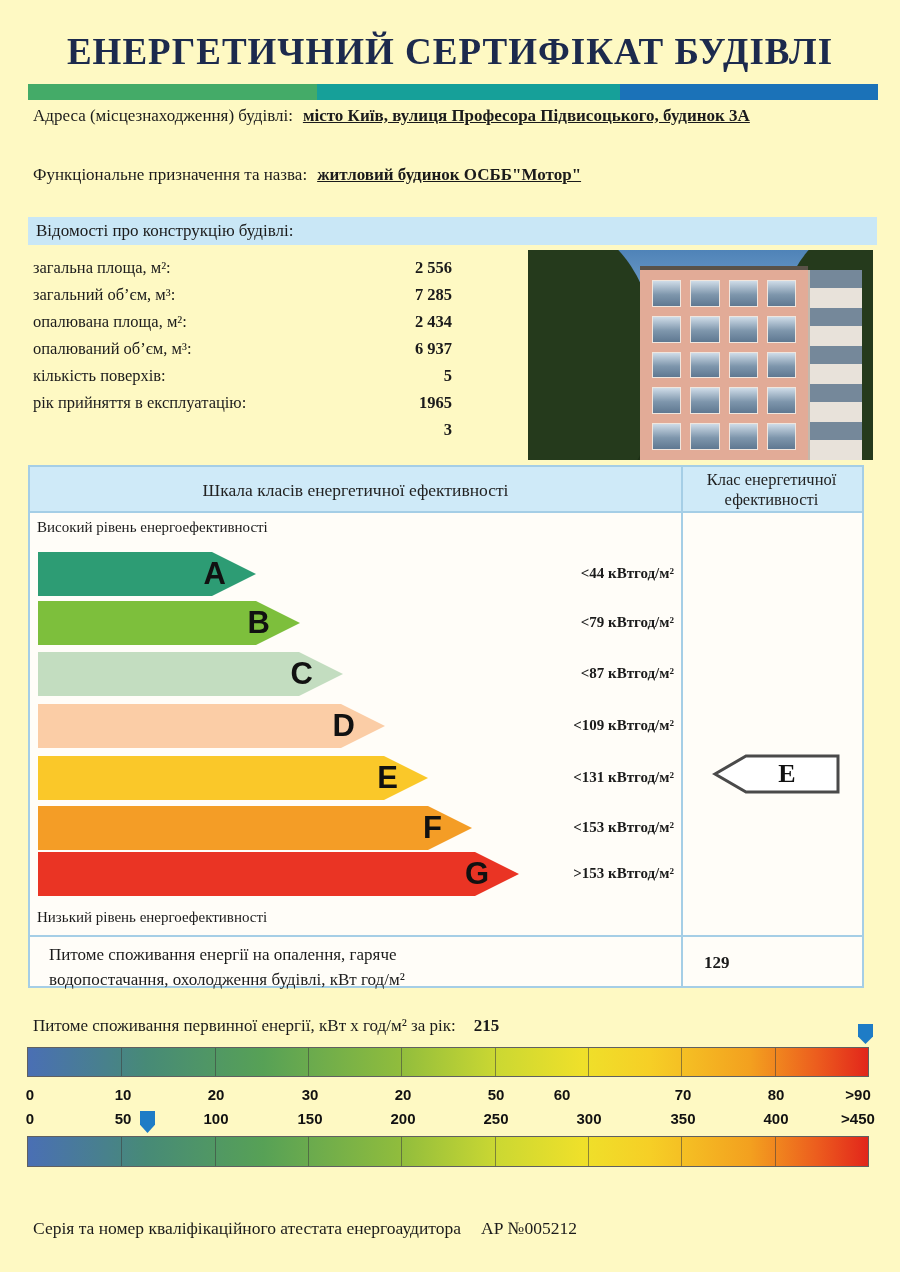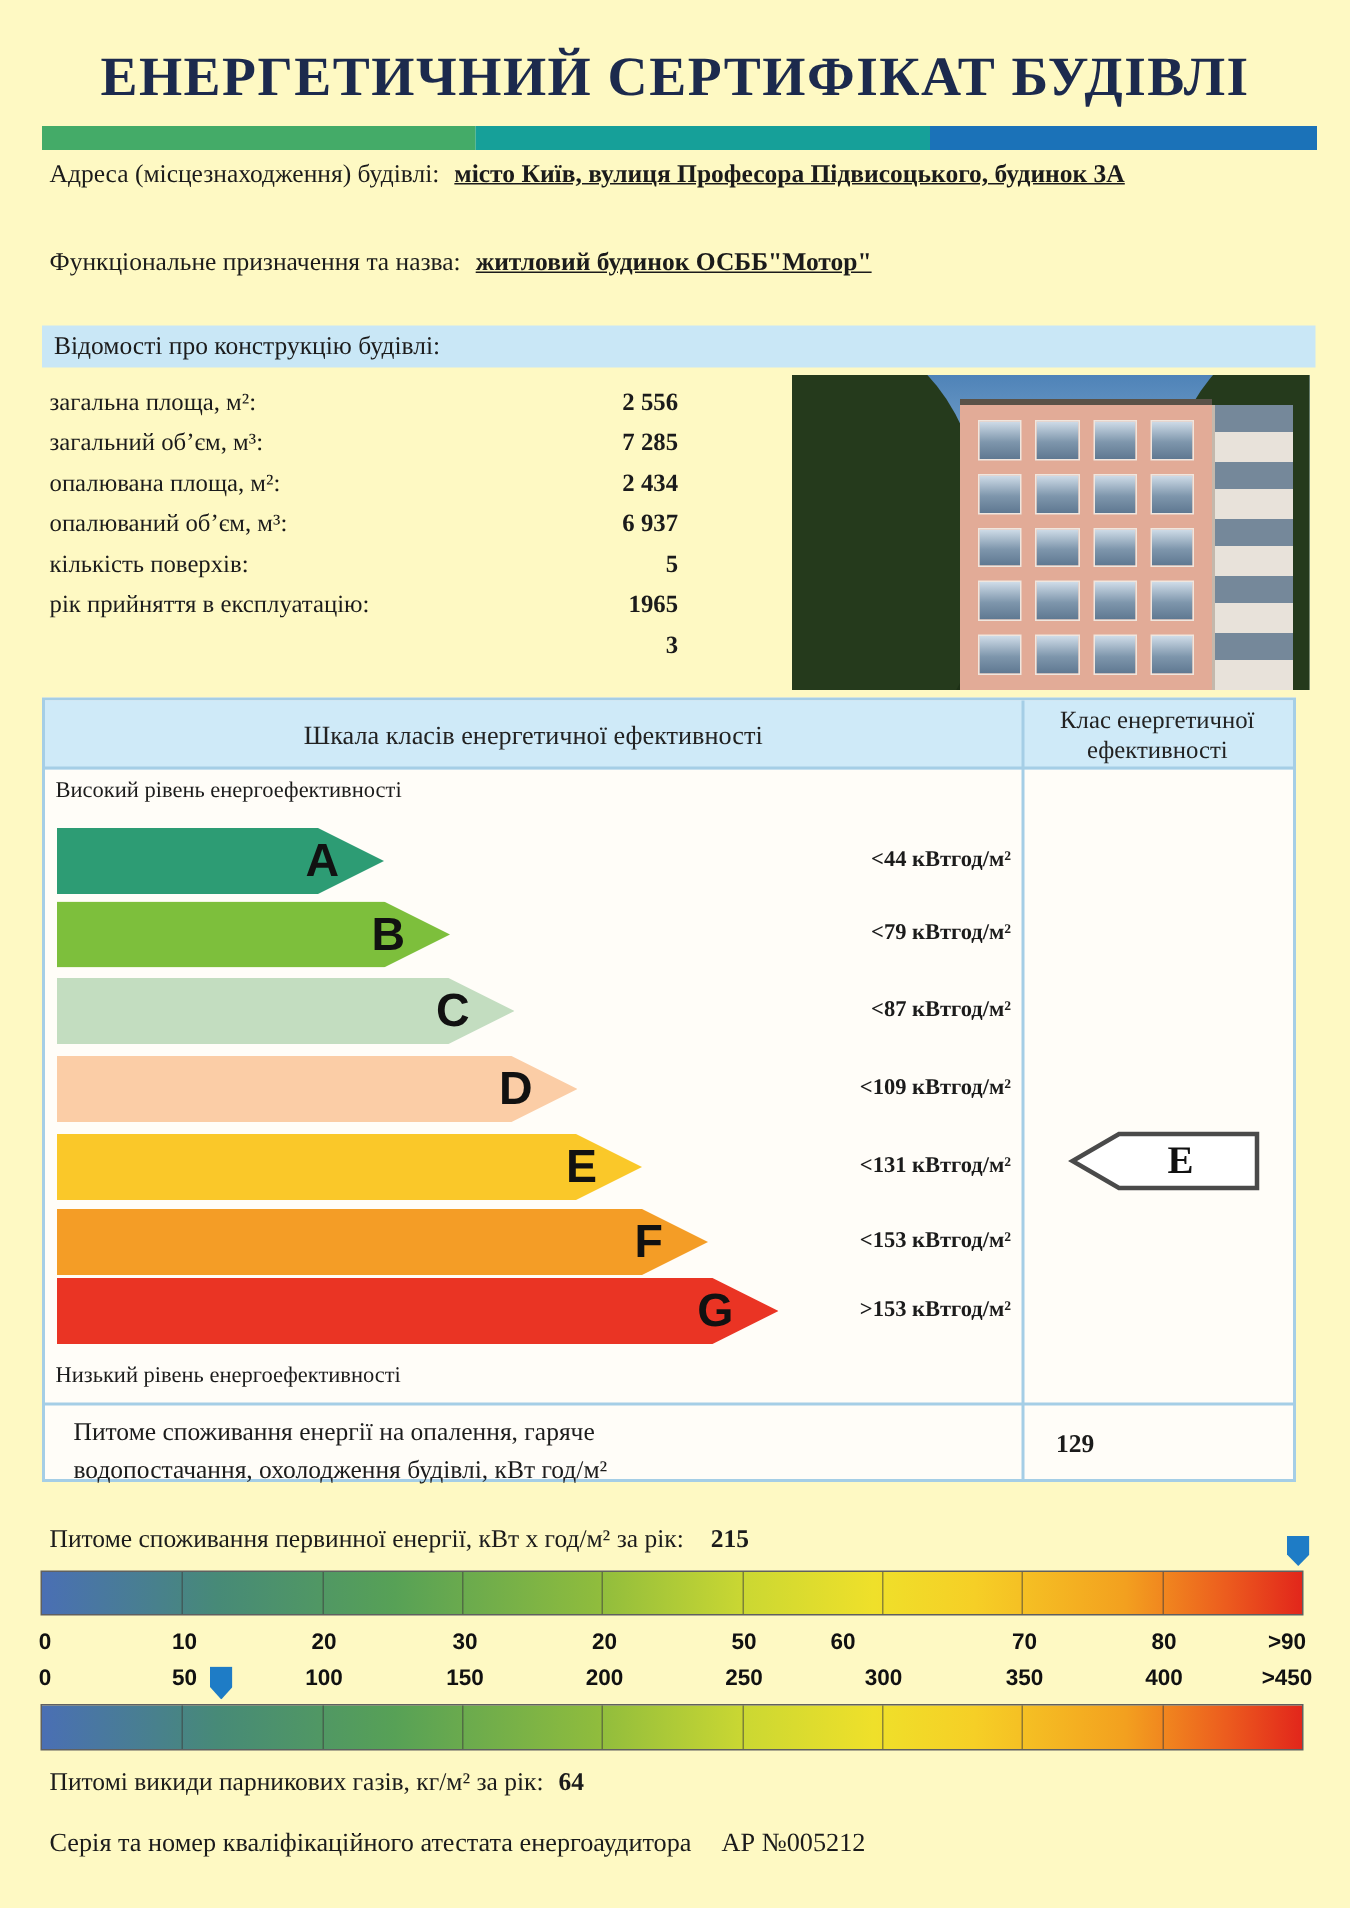--- a/index.html
+++ b/index.html
@@ -283,21 +283,18 @@
     <div class="seg-line" style="left:11.11%"></div>
     <div class="seg-line" style="left:22.22%"></div>
     <div class="seg-line" style="left:33.33%"></div>
     <div class="seg-line" style="left:44.44%"></div>
     <div class="seg-line" style="left:55.55%"></div>
     <div class="seg-line" style="left:66.66%"></div>
     <div class="seg-line" style="left:77.77%"></div>
     <div class="seg-line" style="left:88.88%"></div>
   </div>
 
-  <div class="em-line">
-    <span>Питомі викиди парникових газів, кг/м² за рік:</span><b>64</b>
-  </div>
 
   <div class="auditor-line">
     <span>Серія та номер кваліфікаційного атестата енергоаудитора</span><span class="aud-val">АР №005212</span>
   </div>
 
 </div>
 
 </body></html>

